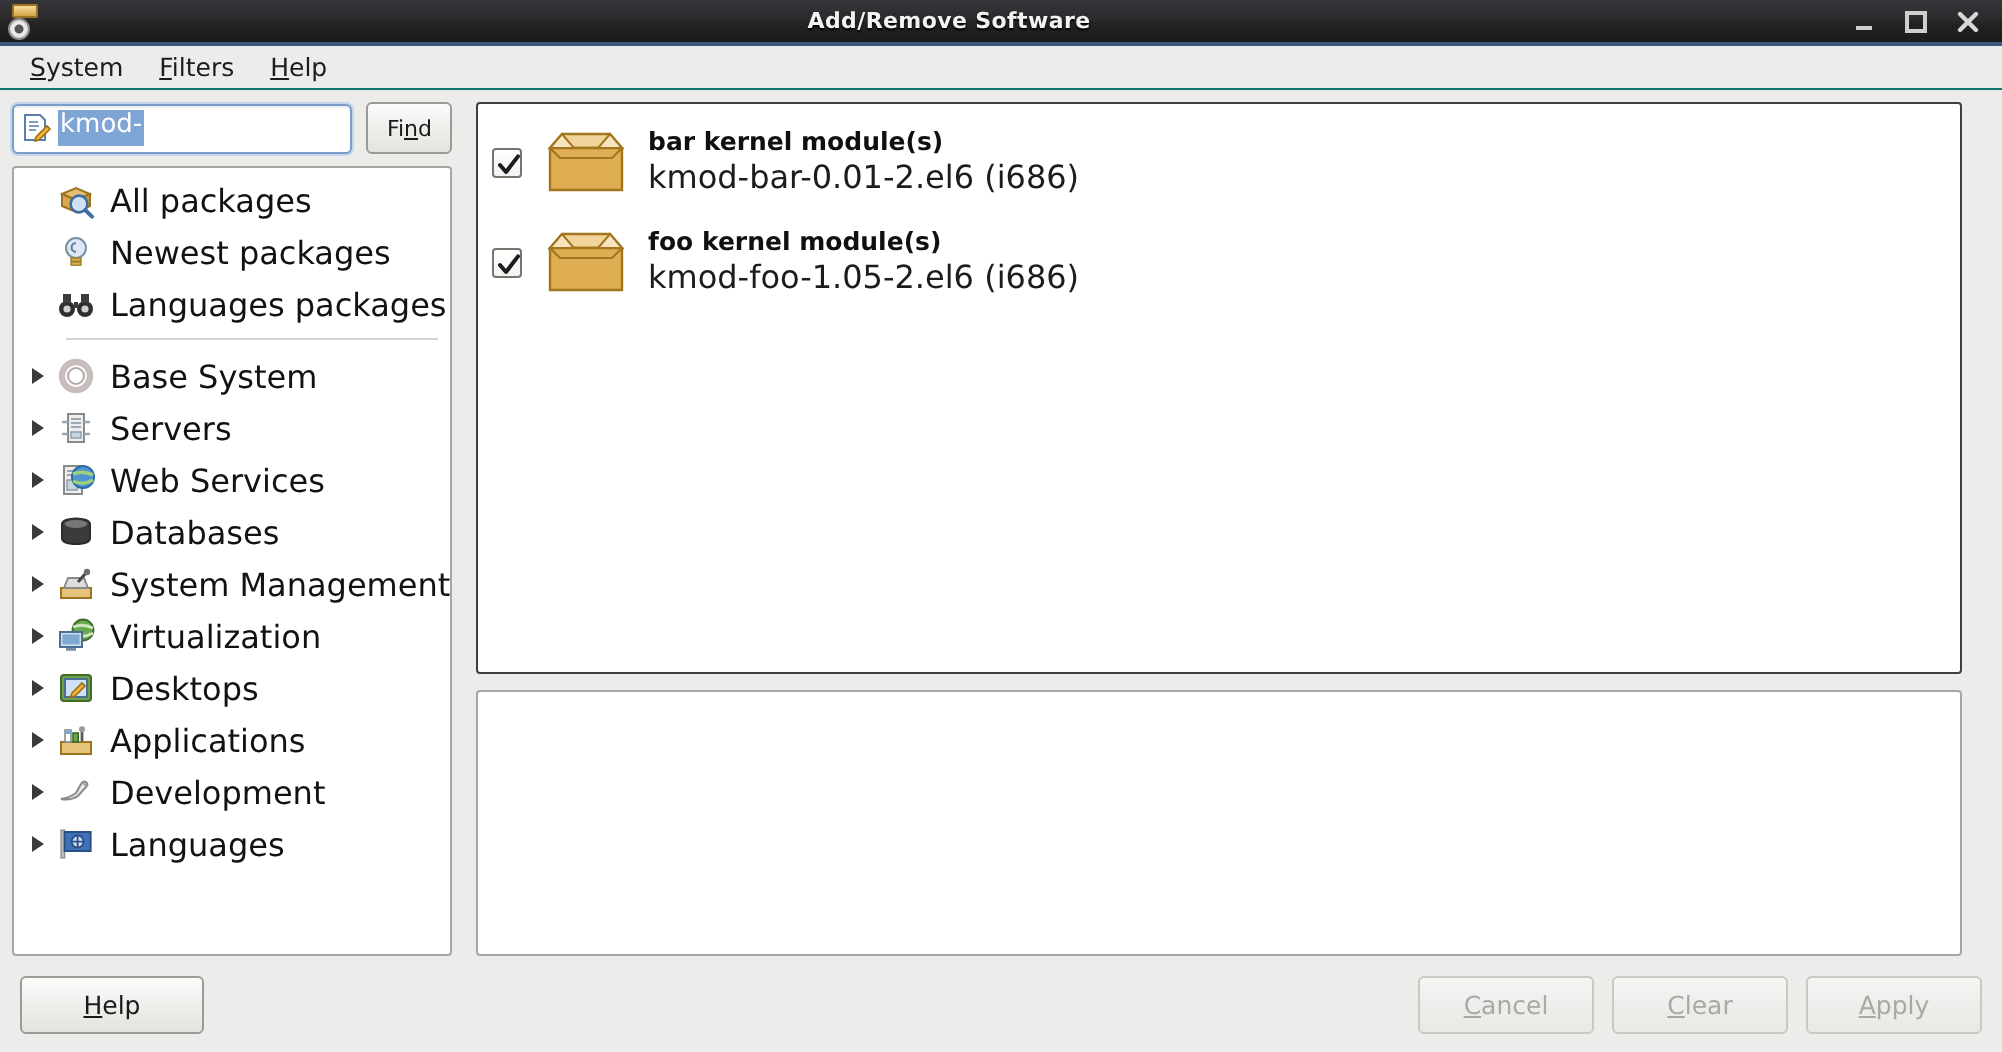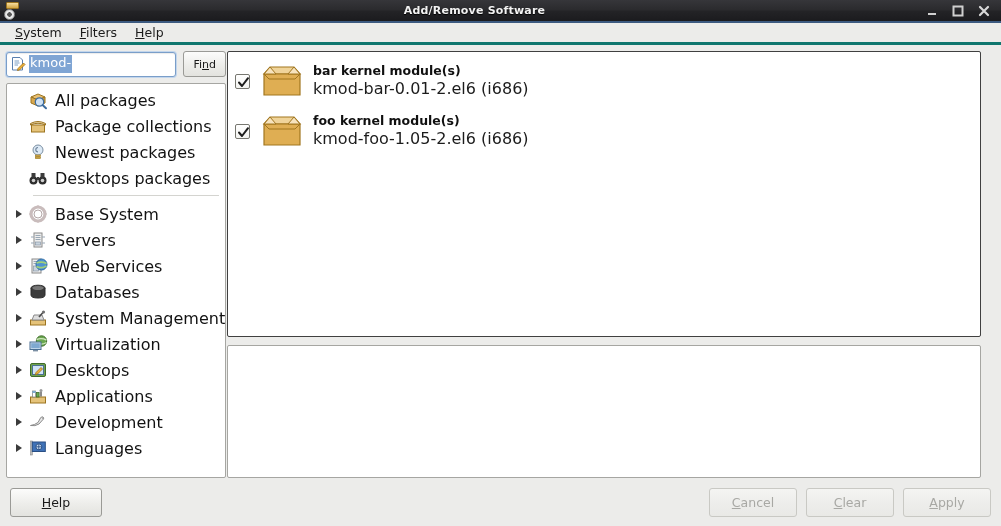--- a/index.html
+++ b/index.html
@@ -65,36 +65,36 @@
   .wb { width: 14px; height: 14px; position: relative; cursor: default; }
   .wb svg { display: block; }
 
   
   .menubar {
     flex: 0 0 23px;
     height: 23px;
     background: #ececea;
     display: flex; align-items: center;
     padding-left: 6px;
-    border-bottom: 3px solid #0f766e;
+    border-bottom: 1px solid #0f766e;
   }
   .menu-item {
     padding: 2px 9px;
     font-size: 12.5px;
     color: #1c1c1c;
     cursor: default;
   }
   .menu-item u { text-decoration: underline; }
 
   
   .body {
     flex: 1 1 auto;
     display: flex;
     padding: 6px 20px 0 6px;
-    gap: 1px;
+    gap: 12px;
     min-height: 0;
   }
 
   
   .leftpane {
     width: 220px;
     flex: 0 0 220px;
     display: flex; flex-direction: column;
     min-height: 0;
   }
@@ -305,30 +305,20 @@
               <path d="M3 7 L10 4 L17 7 L10 10 Z" fill="#e8bf72" stroke="#9c7420" stroke-width="1"></path>
               <path d="M3 7 V13 L10 16 V10 Z" fill="#d9a84d" stroke="#9c7420" stroke-width="1"></path>
               <path d="M17 7 V13 L10 16 V10 Z" fill="#c99a42" stroke="#9c7420" stroke-width="1"></path>
               <circle cx="11.5" cy="12" r="4.2" fill="#cfe2f5" stroke="#3f6d9e" stroke-width="1.3"></circle>
               <path d="M14.6 15 L18 18.3" stroke="#3f6d9e" stroke-width="2" stroke-linecap="round"></path>
             </svg>
           </span>
           <span class="tree-label">All packages</span>
         </div>
 
-        <div class="tree-row">
-          <span class="expander empty"></span>
-          <span class="tree-icon">
-            <svg width="20" height="20" viewBox="0 0 20 20">
-              <path d="M2.5 7.5 Q10 3.5 17.5 7.5 L17.5 9 Q10 5.5 2.5 9 Z" fill="#efd9a8" stroke="#9c7420" stroke-width="1"></path>
-              <rect x="3.5" y="9" width="13" height="7" fill="#e5c37a" stroke="#9c7420" stroke-width="1"></rect>
-            </svg>
-          </span>
-          <span class="tree-label">Package collections</span>
-        </div>
 
         <div class="tree-row">
           <span class="expander empty"></span>
           <span class="tree-icon">
             <svg width="20" height="20" viewBox="0 0 20 20">
               <circle cx="10" cy="8" r="5" fill="#dce9f5" stroke="#7b8fa3" stroke-width="1"></circle>
               <path d="M10 5.5 a2.2 2.2 0 0 0 0 4.4" fill="none" stroke="#6b8199" stroke-width="1.1"></path>
               <rect x="7.5" y="13" width="5" height="1.6" fill="#d9b14f" stroke="#97761e" stroke-width=".6"></rect>
               <rect x="7.5" y="15" width="5" height="1.6" fill="#d9b14f" stroke="#97761e" stroke-width=".6"></rect>
             </svg>
@@ -342,21 +332,21 @@
             <svg width="20" height="20" viewBox="0 0 20 20">
               <circle cx="5.5" cy="12.5" r="4" fill="#2f2f2f"></circle>
               <circle cx="14.5" cy="12.5" r="4" fill="#2f2f2f"></circle>
               <circle cx="5.5" cy="12.5" r="1.8" fill="#cfcfcf"></circle>
               <circle cx="14.5" cy="12.5" r="1.8" fill="#cfcfcf"></circle>
               <rect x="3.5" y="5" width="4" height="4.5" fill="#3c3c3c"></rect>
               <rect x="12.5" y="5" width="4" height="4.5" fill="#3c3c3c"></rect>
               <rect x="9" y="9" width="2" height="3" fill="#3c3c3c"></rect>
             </svg>
           </span>
-          <span class="tree-label">Desktops packages</span>
+          <span class="tree-label">Languages packages</span>
         </div>
 
         <div class="tree-sep"></div>
 
         <div class="tree-row">
           <span class="expander">
               <span class="arrow"></span>
             </span>
           <span class="tree-icon">
             <svg width="20" height="20" viewBox="0 0 20 20">

